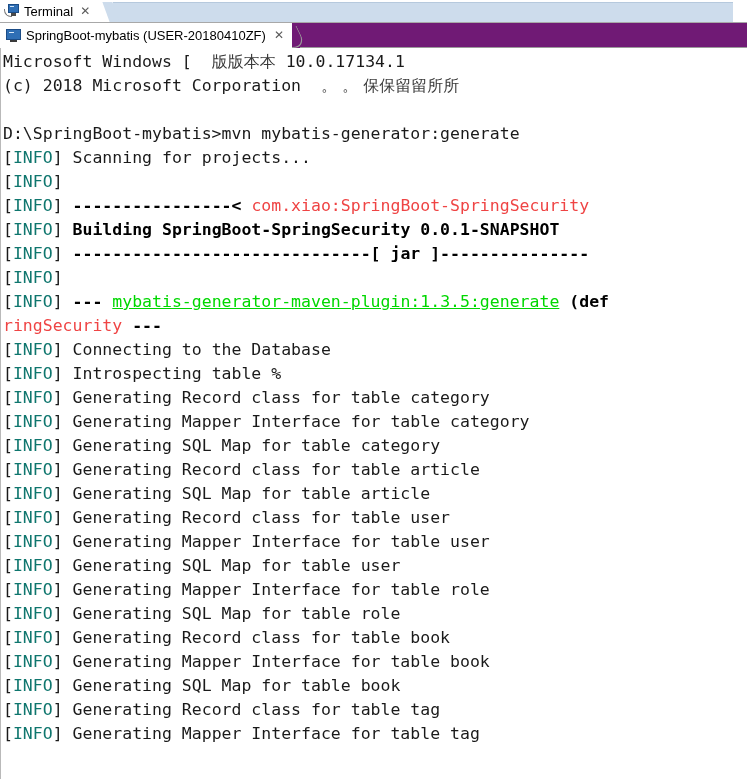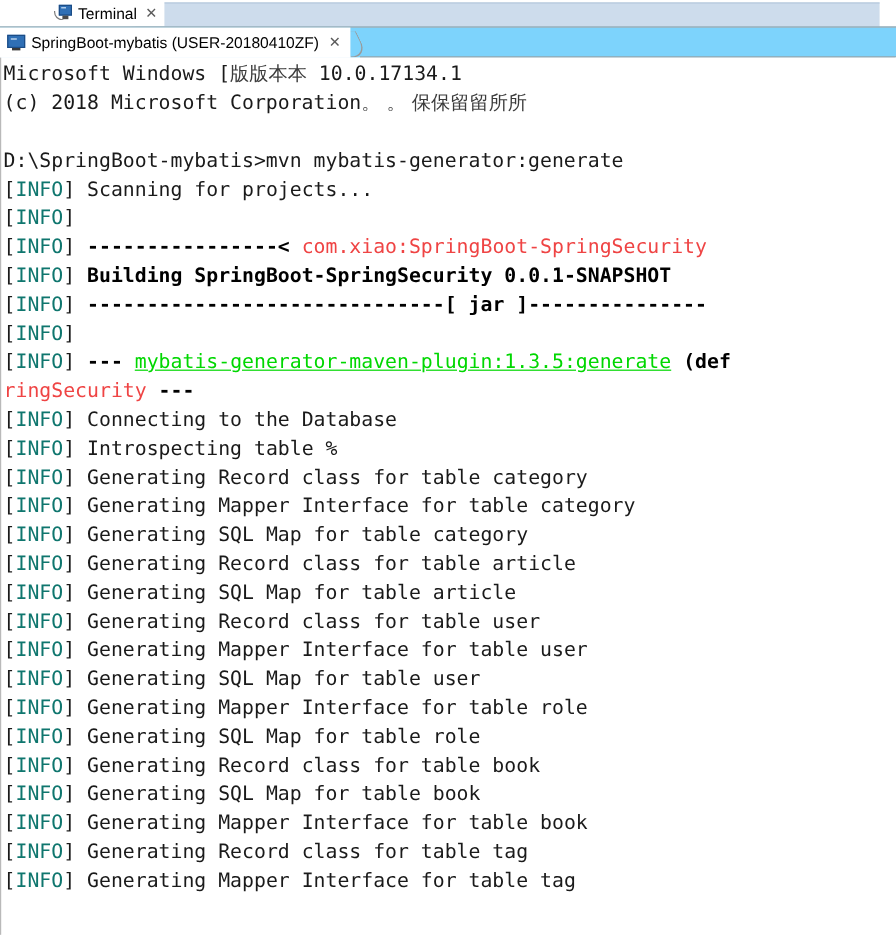--- a/index.html
+++ b/index.html
@@ -23,21 +23,20 @@
   .view-tab-active {
     position: absolute;
     left: 0;
     top: 0;
     height: 22px;
     display: flex;
     align-items: center;
     padding: 0 6px 0 4px;
     background: #ffffff;
     box-sizing: border-box;
-    margin-left: 41px;
   }
   .view-tab-fill {
     position: absolute;
     left: 113px;
     top: 2px;
     width: 620px;
     height: 20px;
     background: #cddcec;
     border-top: 1px solid #b6c9dd;
   }
@@ -108,21 +107,21 @@
     border-left: 1.6px solid #7a7a7a;
     border-bottom: 1.6px solid #7a7a7a;
     border-bottom-left-radius: 7px;
     box-sizing: border-box;
   }
 
   
   .conn-tabbar {
     position: relative;
     height: 25px;
-    background: #7dd3fc;
+    background: #701a75;
     border-top: 1px solid #a8a8a8;
   }
   .conn-tab {
     position: absolute;
     left: 0;
     top: 0;
     height: 25px;
     display: flex;
     align-items: center;
     padding: 0 8px 0 6px;
@@ -217,21 +216,21 @@
     line-height: 24px;
     height: 24px;
     color: #1a1a1a;
     white-space: pre;
     letter-spacing: 0px;
   }
   .info   { color: #0f766e; }
   .cyan   { color: #ef4444; }
   .green  { color: #00d700; text-decoration: underline; }
   .bold   { font-weight: bold; color: #000000; }
-  .cjk    { font-family: "DejaVu Sans", sans-serif; color: #3b3b3b; font-size: 16px; }
+  .cjk    { font-family: "DejaVu Sans", sans-serif; color: #3b3b3b; font-size: 16px; margin-left: 20px; }
 </style>
 </head>
 <body>
 
 <div class="view-tabbar">
   <div class="view-tab-fill"></div>
   <div class="view-tab-fill-cap"></div>
   <div class="view-tab-active">
     <span class="icon-terminal-view">
       <span class="cord"></span>
@@ -275,17 +274,17 @@
     <div class="line"><span>[</span><span class="info">INFO</span><span>] Generating Mapper Interface for table category</span></div>
     <div class="line"><span>[</span><span class="info">INFO</span><span>] Generating SQL Map for table category</span></div>
     <div class="line"><span>[</span><span class="info">INFO</span><span>] Generating Record class for table article</span></div>
     <div class="line"><span>[</span><span class="info">INFO</span><span>] Generating SQL Map for table article</span></div>
     <div class="line"><span>[</span><span class="info">INFO</span><span>] Generating Record class for table user</span></div>
     <div class="line"><span>[</span><span class="info">INFO</span><span>] Generating Mapper Interface for table user</span></div>
     <div class="line"><span>[</span><span class="info">INFO</span><span>] Generating SQL Map for table user</span></div>
     <div class="line"><span>[</span><span class="info">INFO</span><span>] Generating Mapper Interface for table role</span></div>
     <div class="line"><span>[</span><span class="info">INFO</span><span>] Generating SQL Map for table role</span></div>
     <div class="line"><span>[</span><span class="info">INFO</span><span>] Generating Record class for table book</span></div>
+    <div class="line"><span>[</span><span class="info">INFO</span><span>] Generating Mapper Interface for table book</span></div>
     <div class="line"><span>[</span><span class="info">INFO</span><span>] Generating SQL Map for table book</span></div>
-    <div class="line"><span>[</span><span class="info">INFO</span><span>] Generating Mapper Interface for table book</span></div>
     <div class="line"><span>[</span><span class="info">INFO</span><span>] Generating Record class for table tag</span></div>
     <div class="line"><span>[</span><span class="info">INFO</span><span>] Generating Mapper Interface for table tag</span></div>
   </div>
 
 </body></html>

